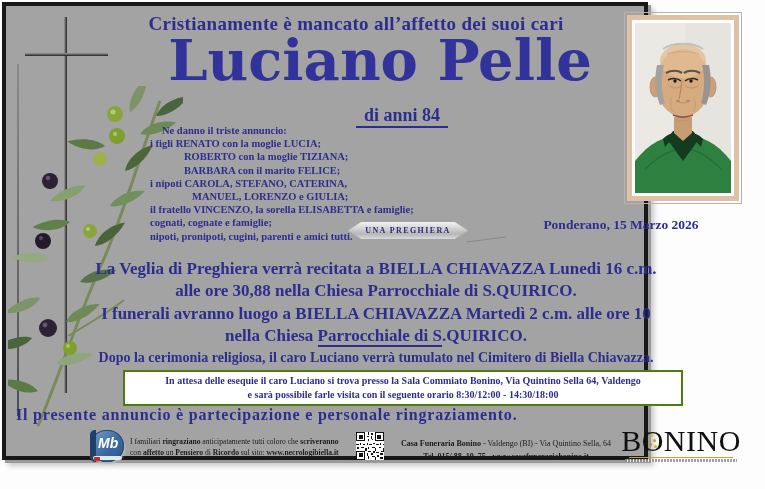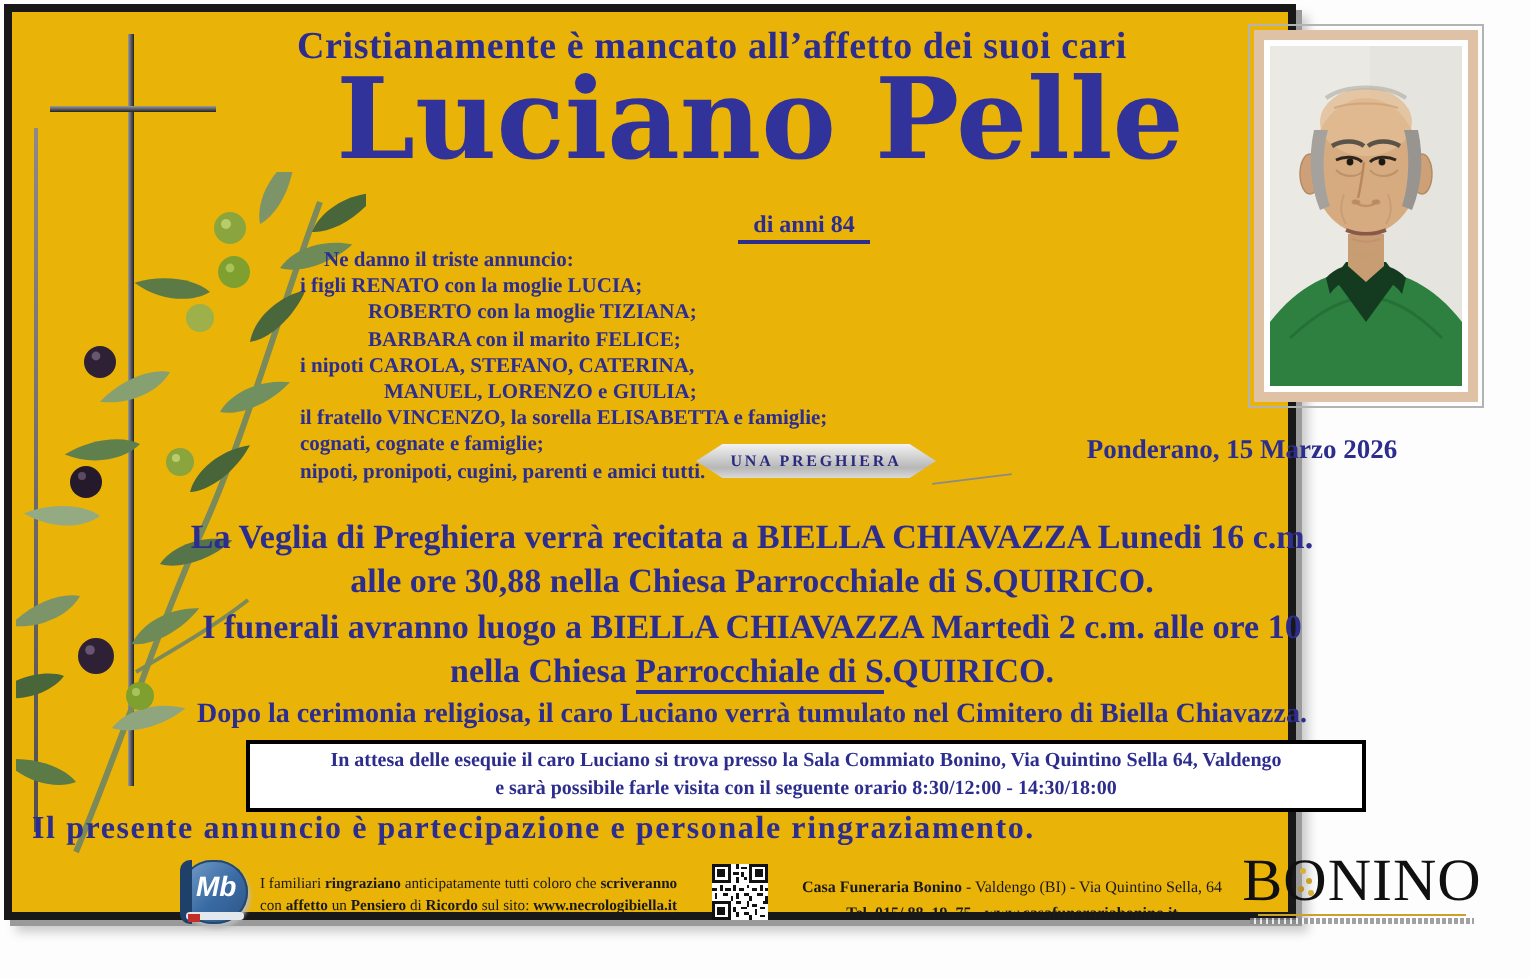--- a/index.html
+++ b/index.html
@@ -1,36 +1,36 @@
 <!DOCTYPE html>
 <html><head>
 <meta charset="utf-8">
 <style>
   * { margin:0; padding:0; box-sizing:border-box; }
   html,body { width:765px; height:489px; background:#fdfdfd; font-family:"Liberation Serif", serif; overflow:hidden; }
 
-  .card { position:absolute; left:2px; top:2px; width:646px; height:458px; background:#eab308;
+  .card { position:absolute; left:2px; top:2px; width:646px; height:458px; background:#a3a3a3;
           border:4px solid #181818; box-shadow:3px 3px 0 #9a9a9a, 6px 6px 5px #c9c9c9; }
 
   
   .edge-line { position:absolute; left:11px; top:58px; width:2px; height:352px;
                background:linear-gradient(180deg,#8a8a8a,#4f4f4f); }
   .cross-v { position:absolute; left:58px; top:11px; width:3px; height:376px;
              background:linear-gradient(90deg,#9a9a9a,#222); }
   .cross-h { position:absolute; left:19px; top:47px; width:83px; height:3px;
              background:linear-gradient(180deg,#9a9a9a,#222); }
   .branch { position:absolute; left:2px; top:80px; width:175px; height:345px; }
 
   .intro { position:absolute; left:80px; top:7px; width:540px; text-align:center;
            font-size:19px; font-weight:bold; color:#2d2d8e; letter-spacing:.3px; }
   .title { position:absolute; left:104px; top:24px; width:540px; text-align:center;
            font-family:"DejaVu Serif", serif; font-weight:bold; font-size:56px; line-height:1.1;
            color:#32329b; }
   .age { position:absolute; left:330px; top:99px; width:132px; text-align:center;
-         font-size:12px; font-weight:bold; color:#2d2d8e; }
+         font-size:18px; font-weight:bold; color:#2d2d8e; }
   .age span { border-bottom:2px solid #2d2d8e; padding:0 8px 1px; }
 
   .family { position:absolute; left:140px; top:118px; width:300px;
             font-size:10.5px; line-height:13.2px; color:#2d2d8e; font-weight:bold; }
   .family .i1 { margin-left:16px; } .family .i2 { margin-left:4px; }
   .family .i3 { margin-left:38px; } .family .i4 { margin-left:46px; }
 
   .photo { position:absolute; left:621px; top:9px; border:5px solid #dfc1a6; background:#fff;
            padding:3px; outline:1px solid #b3b3b3; outline-offset:2px; }
   .photo svg { display:block; }
@@ -48,21 +48,21 @@
                  background:#8a8a8a; transform:rotate(-7deg); }
 
   .veglia { position:absolute; left:70px; top:252px; width:600px; text-align:center;
             font-size:17px; font-weight:bold; line-height:1.28; color:#2d2d8e; }
   .funerali { position:absolute; left:70px; top:297px; width:600px; text-align:center;
               font-size:17px; font-weight:bold; line-height:1.28; color:#2d2d8e; }
   .fun-underline { position:absolute; left:312px; top:339px; width:124px; height:2px; background:#2d2d8e; }
   .dopo { position:absolute; left:50px; top:344px; width:640px; text-align:center;
           font-size:14px; font-weight:bold; color:#2d2d8e; }
 
-  .infobox { position:absolute; left:117px; top:364px; width:560px; border:2px solid #000000;
+  .infobox { position:absolute; left:117px; top:364px; width:560px; border:2px solid #4d7c0f;
              background:#fff; padding:2px 4px 3px; text-align:center;
              font-size:10px; font-weight:bold; line-height:1.35; color:#2d2d8e; }
 
   .closing { position:absolute; left:10px; top:400px; width:717px; text-align:left;
              font-size:16px; font-weight:bold; letter-spacing:.8px; color:#2d2d8e; }
 
   
   .mb-book { position:absolute; left:84px; top:424px; width:34px; height:32px; border-radius:16px;
              background:linear-gradient(135deg,#7aa3cc,#3a6aa3 55%,#2c5486);
              box-shadow:inset 0 0 0 1px #24496f, 1px 2px 2px #bbb; }

